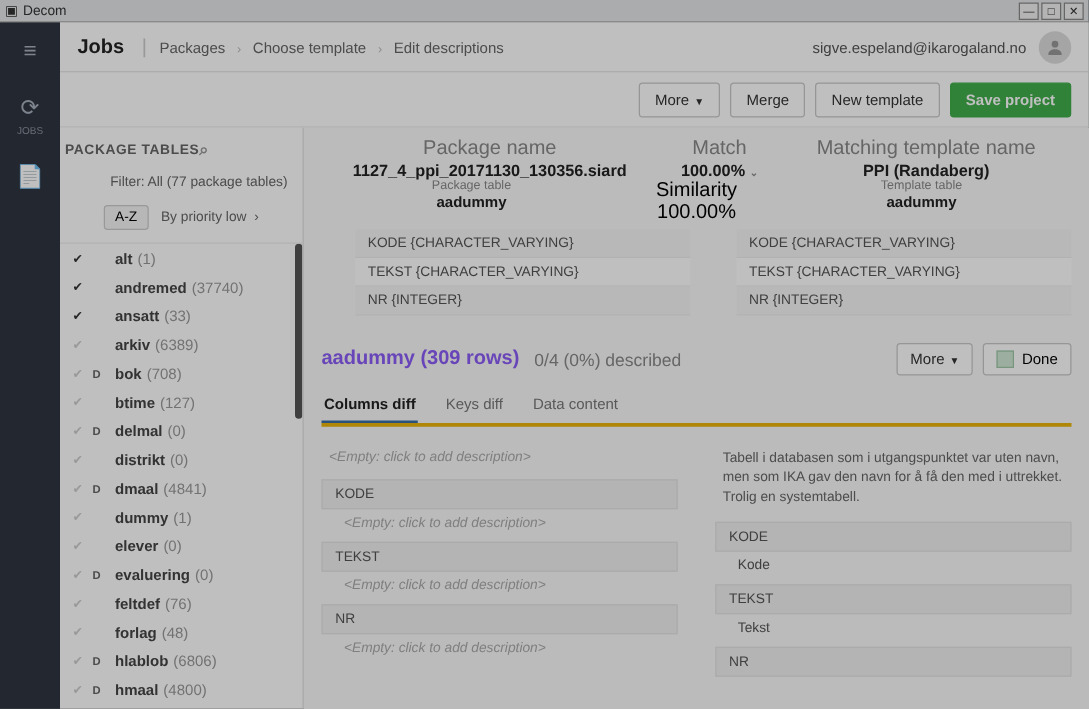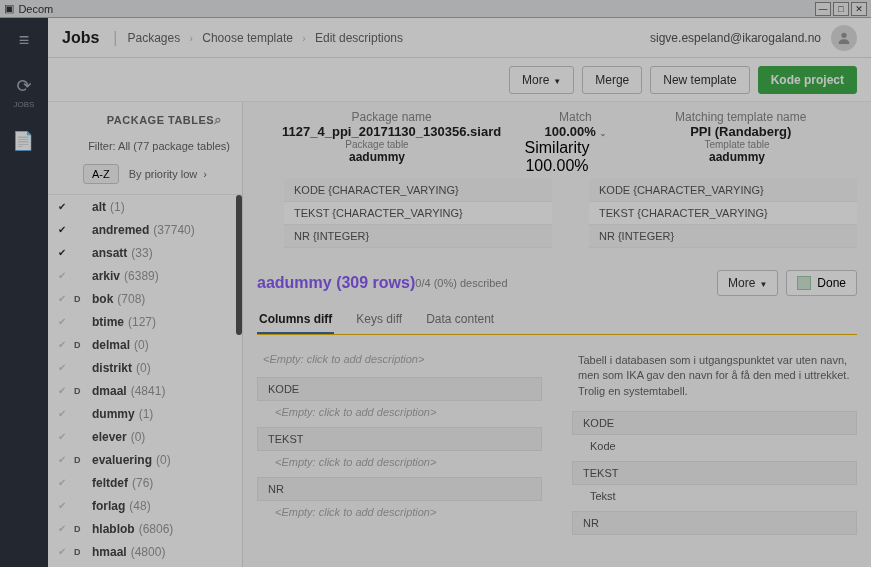--- a/index.html
+++ b/index.html
@@ -29,61 +29,61 @@
 .subbar .ptitle { font-size: 13px; font-weight: 600; color: #333; }
 .subbar .stats { font-size: 11px; color: #777; margin-top: 2px; }
 .subbar .left { display: flex; flex-direction: column; }
 .subbar .actions { margin-left: auto; display: flex; gap: 8px; }
 .btn { border: 1px solid #c8c8c8; background: #fff; padding: 6px 12px; font-size: 12px; border-radius: 3px; color: #333; cursor: pointer; }
 .btn.primary { background: #3fae4a; border-color: #3fae4a; color: #fff; font-weight: 600; }
 .btn .caret { font-size: 8px; margin-left: 4px; }
 
 .body { flex: 1; display: flex; overflow: hidden; }
 .sidebar { width: 195px; border-right: 1px solid #e0e0e0; background: #fff; display: flex; flex-direction: column; overflow: hidden; }
-.sidebar .shead { padding: 10px 20px 6px; font-size: 11px; font-weight: 600; color: #666; letter-spacing: 0.5px; display: flex; justify-content: flex-end; align-items: center; }
+.sidebar .shead { padding: 10px 4px 6px; font-size: 11px; font-weight: 600; color: #666; letter-spacing: 0.5px; display: flex; justify-content: flex-start; align-items: center; }
 .sidebar .filter { padding: 6px 12px; font-size: 11px; color: #666; text-align: right; }
 .sidebar .sortrow { padding: 6px 12px 10px; display: flex; align-items: center; gap: 10px; justify-content: center; }
 .sortbtn { border: 1px solid #ccc; padding: 3px 8px; font-size: 11px; border-radius: 3px; background: #f5f5f5; }
 .sortlink { font-size: 11px; color: #666; }
 .tablelist { flex: 1; overflow-y: auto; border-top: 1px solid #eee; position: relative; }
 .scrolltrack { position: absolute; right: 0; top: 0; width: 6px; height: 140px; background: #555; border-radius: 3px; }
 .trow { display: flex; align-items: center; padding: 4px 10px; font-size: 12px; color: #444; min-height: 23px; }
 .trow .chk { width: 16px; font-size: 10px; color: #999; }
 .trow .chk.on { color: #333; }
 .trow .dflag { width: 18px; font-size: 9px; font-weight: 700; color: #666; }
 .trow .tname { font-weight: 600; }
 .trow .tcount { color: #999; margin-left: 4px; font-weight: 400; }
 
 .content { flex: 1; overflow-y: auto; background: #fafafa; }
 .pkgheader { display: flex; padding: 8px 20px 0; }
 .pkgcol { flex: 1; text-align: center; }
-.pkgcol .lbl { font-size: 12px; color: #888; }
+.pkgcol .lbl { font-size: 16px; color: #888; }
 .pkgcol .val { font-size: 13px; font-weight: 700; color: #222; }
 .pkgcol .val .caret { font-size: 8px; color: #888; }
 
 .preview { margin: 8px 14px; font-size: 12px; font-weight: 600; color: #444; padding: 6px 4px; }
 .twohead { display: flex; padding: 0 14px; }
 .thcol { flex: 1; text-align: center; }
 .thcol .lbl { font-size: 10px; color: #888; }
 .thcol .val { font-size: 12px; font-weight: 700; color: #222; }
 .midcol { width: 120px; text-align: center; }
 
 .collist { display: flex; padding: 4px 14px 10px; gap: 37px; margin-left: 27px; }
 .colside { flex: 1; }
 .colitem { padding: 5px 10px; font-size: 11px; color: #555; border-bottom: 1px solid #eee; background:#fff; }
 .colitem:nth-child(odd){ background:#f6f6f6; }
 
 .tabbar { margin: 12px 14px 0; display: flex; align-items: center; }
 .tabbar .tname2 { font-size: 16px; font-weight: 700; color: #8b5cf6; }
-.tabbar .tdesc { font-size: 11px; color: #888; }
+.tabbar .tdesc { font-size: 14px; color: #888; margin-left: 12px; }
 .tabbar .tactions { margin-left: auto; display: flex; gap: 8px; align-items: center; }
 .donebtn { border: 1px solid #c8c8c8; padding: 5px 10px; font-size: 12px; border-radius: 3px; background: #fff; display: flex; align-items: center; gap: 6px; }
 .donebtn .box { width: 14px; height: 14px; background: #d0e8d4; border: 1px solid #a0c8a8; }
 
-.tabs { margin: 10px 14px 0; display: flex; gap: 20px; border-bottom: 1px solid #eab308; font-size: 12px; }
+.tabs { margin: 10px 14px 0; display: flex; gap: 20px; border-bottom: 3px solid #eab308; font-size: 12px; }
 .tab { padding: 6px 2px; color: #777; cursor: pointer; }
 .tab.active { color: #222; font-weight: 600; border-bottom: 2px solid #3a6ea5; }
 
 .diffbody { display: flex; gap: 30px; padding: 10px 14px 40px; }
 .diffside { flex: 1; }
 .empty { font-size: 11px; color: #aaa; font-style: italic; padding: 8px 6px; }
 .diffside .notes { font-size: 11px; color: #666; padding: 8px 6px; line-height: 1.4; }
 .fieldblk { margin-top: 4px; }
 .fieldhdr { background: #f0f0f0; padding: 5px 10px; font-size: 11px; color: #555; border: 1px solid #e4e4e4; }
 .fieldval { padding: 5px 18px; font-size: 11px; color: #aaa; font-style: italic; }
@@ -133,21 +133,21 @@
             </svg>
         </span>
       </div>
     </div>
 
     <div class="subbar">
       <div class="actions">
         <button class="btn"><span>More</span><span class="caret">▼</span></button>
         <button class="btn">Merge</button>
         <button class="btn">New template</button>
-        <button class="btn primary">Kode project</button>
+        <button class="btn primary">Save project</button>
       </div>
     </div>
 
     <div class="body">
       <div class="sidebar">
         <div class="shead">
           <span>PACKAGE TABLES</span>
           <span class="sicon">⌕</span>
         </div>
         <div class="filter">Filter: All (77 package tables)</div>

